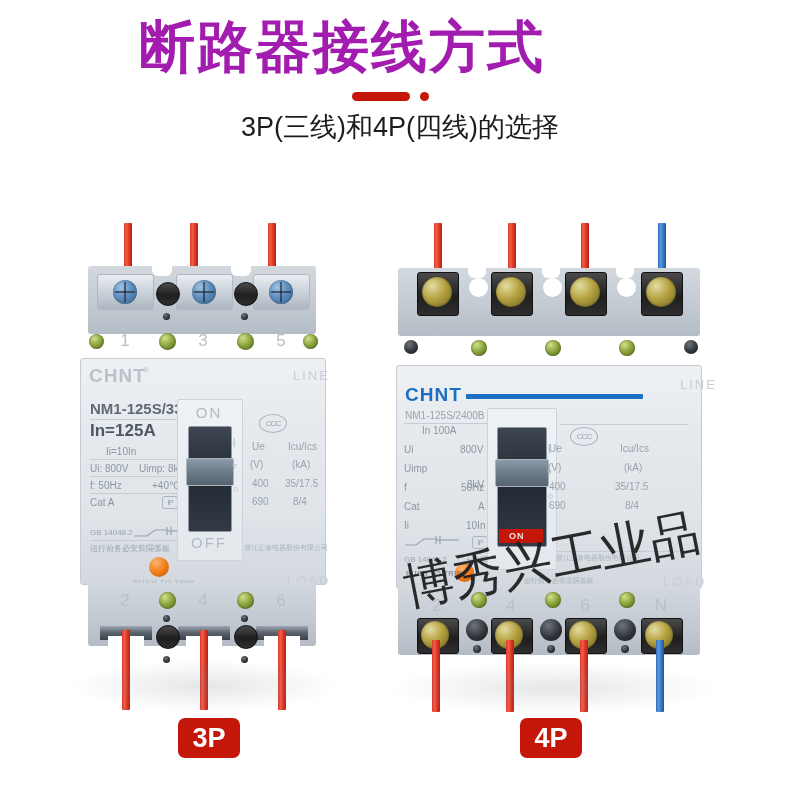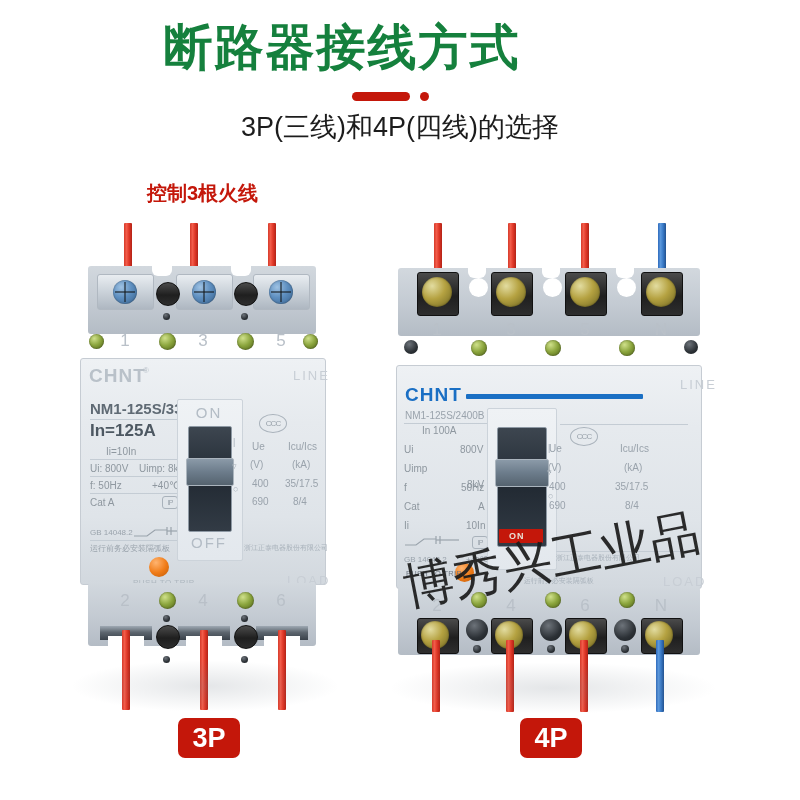--- a/index.html
+++ b/index.html
@@ -5,21 +5,21 @@
   html,body{margin:0;padding:0;}
   body{
     width:800px;height:800px;background:#ffffff;overflow:hidden;position:relative;
     font-family:"Liberation Sans","DejaVu Sans",sans-serif;
   }
   .stage{position:absolute;left:0;top:0;width:800px;height:800px;}
 
   
   .title{
     position:absolute;left:0;top:16px;width:684px;text-align:center;
-    font-size:49px;font-weight:bold;color:#15803d;letter-spacing:2px;
+    font-size:56px;font-weight:bold;color:#a21caf;letter-spacing:2px;
     line-height:62px;
   }
   .divider{position:absolute;left:0;top:88px;width:800px;height:18px;}
   .divider .bar{
     position:absolute;left:352px;top:4px;width:58px;height:9px;
     background:#c4170a;border-radius:5px;
   }
   .divider .dot{
     position:absolute;left:420px;top:4px;width:9px;height:9px;
     background:#c4170a;border-radius:50%;
@@ -180,21 +180,20 @@
 
 <div class="stage">
 
   <div class="title">断路器接线方式</div>
   <div class="divider">
     <div class="bar"></div>
     <div class="dot"></div>
   </div>
   <div class="subtitle">3P(三线)和4P(四线)的选择</div>
 
-  <div class="cap cap-left">控制3根火线</div>
 
   <div class="brk">
 
     <div class="wire red" style="left:124px;top:223px;height:70px;"></div>
     <div class="wire red" style="left:190px;top:223px;height:70px;"></div>
     <div class="wire red" style="left:268px;top:223px;height:70px;"></div>
 
     <div class="term-block" style="left:88px;top:266px;width:228px;height:68px;"></div>
     <div class="notch" style="left:152px;top:266px;width:20px;height:10px;"></div>
     <div class="notch" style="left:231px;top:266px;width:20px;height:10px;"></div>

